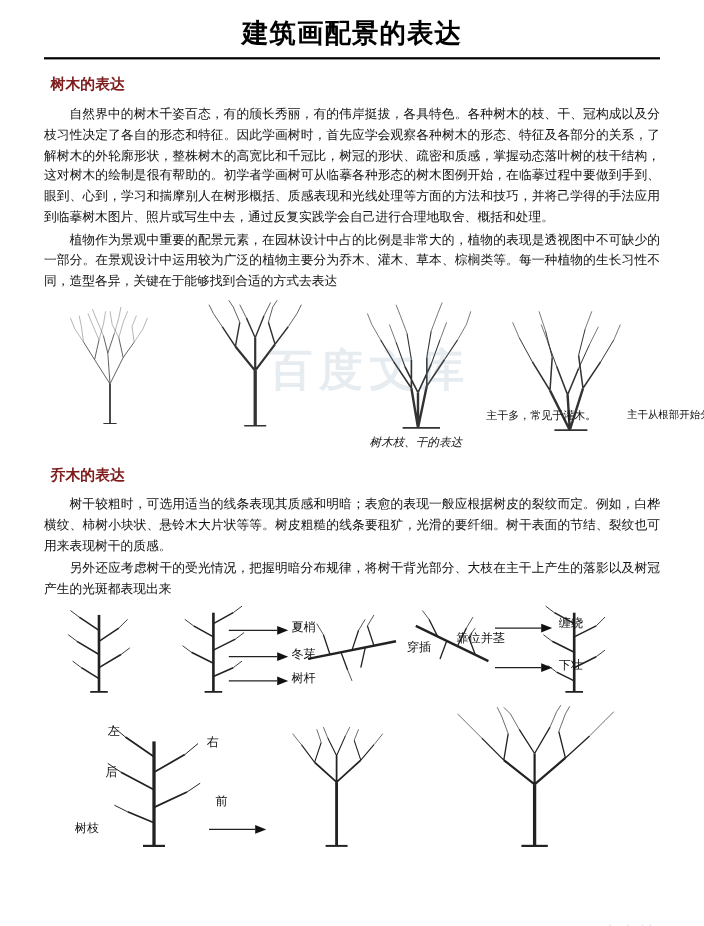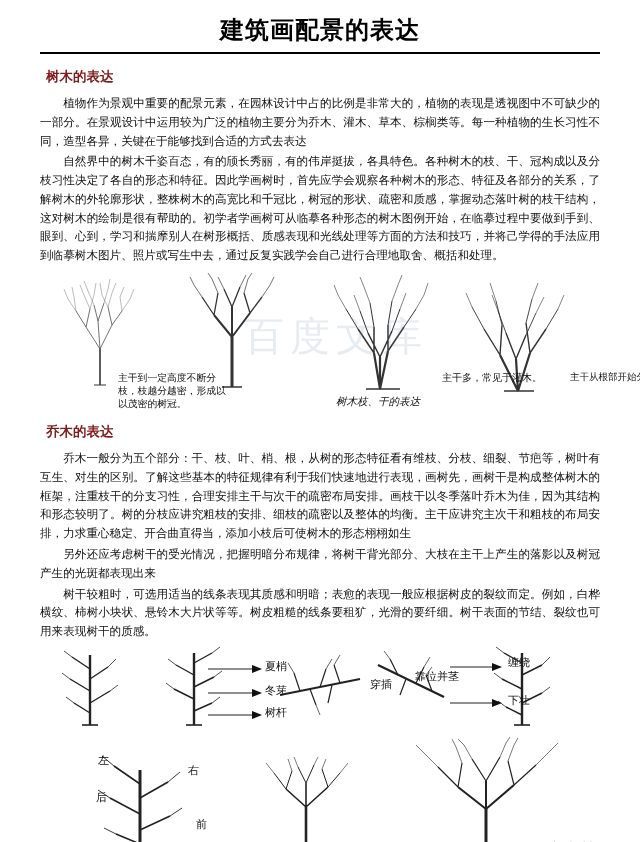--- a/index.html
+++ b/index.html
@@ -63,21 +63,21 @@
     font-size: 9.8px;
     line-height: 1.35;
     color: #111;
   }
   .wm {
     position: absolute;
     left: 0; right: 0;
     top: 295px;
     text-align: center;
     font-size: 40px;
-    font-weight: normal;
+    font-weight: bold;
     color: rgba(120,150,175,0.18);
     letter-spacing: 6px;
     pointer-events: none;
     user-select: none;
     margin-left: 32px;
   }
   .wm2 {
     position: absolute;
     right: 14px;
     bottom: 6px;
@@ -105,22 +105,22 @@
 <body>
 
 <div class="page">
 
   <div class="title">建筑画配景的表达</div>
   <div class="title-rule"></div>
 
   <div class="content">
 
     <div class="h2">树木的表达</div>
+    <p class="body">自然界中的树木千姿百态，有的颀长秀丽，有的伟岸挺拔，各具特色。各种树木的枝、干、冠构成以及分枝习性决定了各自的形态和特征。因此学画树时，首先应学会观察各种树木的形态、特征及各部分的关系，了解树木的外轮廓形状，整株树木的高宽比和千冠比，树冠的形状、疏密和质感，掌握动态落叶树的枝干结构，这对树木的绘制是很有帮助的。初学者学画树可从临摹各种形态的树木图例开始，在临摹过程中要做到手到、眼到、心到，学习和揣摩别人在树形概括、质感表现和光线处理等方面的方法和技巧，并将己学得的手法应用到临摹树木图片、照片或写生中去，通过反复实践学会自己进行合理地取舍、概括和处理。</p>
     <p class="body">植物作为景观中重要的配景元素，在园林设计中占的比例是非常大的，植物的表现是透视图中不可缺少的一部分。在景观设计中运用较为广泛的植物主要分为乔木、灌木、草本、棕榈类等。每一种植物的生长习性不同，造型各异，关键在于能够找到合适的方式去表达</p>
-    <p class="body">自然界中的树木千姿百态，有的颀长秀丽，有的伟岸挺拔，各具特色。各种树木的枝、干、冠构成以及分枝习性决定了各自的形态和特征。因此学画树时，首先应学会观察各种树木的形态、特征及各部分的关系，了解树木的外轮廓形状，整株树木的高宽比和千冠比，树冠的形状、疏密和质感，掌握动态落叶树的枝干结构，这对树木的绘制是很有帮助的。初学者学画树可从临摹各种形态的树木图例开始，在临摹过程中要做到手到、眼到、心到，学习和揣摩别人在树形概括、质感表现和光线处理等方面的方法和技巧，并将己学得的手法应用到临摹树木图片、照片或写生中去，通过反复实践学会自己进行合理地取舍、概括和处理。</p>
 
     <div class="fig-row">
       <svg width="560" height="150" viewBox="0 0 560 150">
         <g stroke="#333" fill="none" stroke-width="0.7">
 
           <g transform="translate(10,0)">
             <path d="M50 118 L50 82" stroke-width="1.6"></path>
             <path d="M50 82 L36 60 M50 82 L62 58 M50 82 L48 54 M36 60 L26 44 M36 60 L40 42 M62 58 L72 44 M62 58 L58 40 M48 54 L44 38 M48 54 L54 36"></path>
             <g stroke-width="0.4" stroke="#555">
               <path d="M26 44 L18 32 M26 44 L24 30 M40 42 L34 28 M40 42 L44 28 M72 44 L80 32 M72 44 L70 30 M58 40 L62 26 M58 40 L52 28 M44 38 L38 24 M54 36 L58 22 M18 32 L14 22 M24 30 L22 20 M34 28 L30 18 M44 28 L46 16 M80 32 L84 22 M70 30 L74 20 M62 26 L66 16 M52 28 L50 16 M38 24 L34 14 M58 22 L60 12"></path>
@@ -147,30 +147,28 @@
           <g transform="translate(420,0)">
             <path d="M58 124 L40 88 M58 124 L70 86 M58 124 L56 92" stroke-width="2.2"></path>
             <path d="M40 88 L24 62 M40 88 L42 58 M70 86 L86 62 M70 86 L66 56 M56 92 L46 66 M56 92 L66 68" stroke-width="1.4"></path>
             <path d="M24 62 L12 40 M42 58 L36 34 M86 62 L98 42 M66 56 L72 32 M46 66 L38 44 M66 68 L76 46" stroke-width="0.9"></path>
             <path d="M12 40 L6 26 M36 34 L30 16 M98 42 L104 28 M72 32 L78 16 M38 44 L32 28 M76 46 L84 30" stroke-width="0.6"></path>
             <path d="M44 124 L74 124" stroke-width="1.5"></path>
           </g>
         </g>
       </svg>
 
-      <div class="note" style="position:absolute; left:78px; top:104px; width:112px;">主干到一定高度不断分枝，枝越分越密，形成以以茂密的树冠。</div>
       <div class="caption" style="position:absolute; left:278px; top:128px; width:120px;font-style:italic;">树木枝、干的表达</div>
       <div class="lbl" style="left:402px; top:104px;font-family:Liberation Mono, monospace;">主干多，常见于灌木。</div>
       <div class="lbl" style="left:530px; top:104px; font-size:9.5px;">主干从根部开始分权。</div>
     </div>
 
     <div class="h2" style="">乔木的表达</div>
-    <p class="body">乔木一般分为五个部分：干、枝、叶、梢、根，从树的形态特征看有维枝、分枝、细裂、节疤等，树叶有互生、对生的区别。了解这些基本的特征规律有利于我们快速地进行表现，画树先，画树干是构成整体树木的框架，注重枝干的分支习性，合理安排主干与次干的疏密布局安排。画枝干以冬季落叶乔木为佳，因为其结构和形态较明了。树的分枝应讲究粗枝的安排、细枝的疏密以及整体的均衡。主干应讲究主次干和粗枝的布局安排，力求重心稳定、开合曲直得当，添加小枝后可使树木的形态栩栩如生</p>
+    <p class="body">树干较粗时，可选用适当的线条表现其质感和明暗；表愈的表现一般应根据树皮的裂纹而定。例如，白桦横纹、柿树小块状、悬铃木大片状等等。树皮粗糙的线条要租犷，光滑的要纤细。树干表面的节结、裂纹也可用来表现树干的质感。</p>
     <p class="body">另外还应考虑树干的受光情况，把握明暗分布规律，将树干背光部分、大枝在主干上产生的落影以及树冠产生的光斑都表现出来</p>
-    <p class="body">树干较粗时，可选用适当的线条表现其质感和明暗；表愈的表现一般应根据树皮的裂纹而定。例如，白桦横纹、柿树小块状、悬铃木大片状等等。树皮粗糙的线条要租犷，光滑的要纤细。树干表面的节结、裂纹也可用来表现树干的质感。</p>
 
     <div class="fig-row2">
       <svg width="560" height="230" viewBox="0 0 560 230">
         <g stroke="#222" fill="none" stroke-width="0.8">
 
           <g transform="translate(10,0)">
             <path d="M40 80 L40 10" stroke-width="2.4"></path>
             <path d="M40 24 L22 12 M40 34 L58 22 M40 46 L20 34 M40 58 L60 46 M40 68 L24 58" stroke-width="1.4"></path>
             <path d="M22 12 L14 6 M58 22 L66 14 M20 34 L12 28 M60 46 L68 40 M24 58 L16 52" stroke-width="0.8"></path>
             <path d="M32 80 L48 80" stroke-width="1.6"></path>

